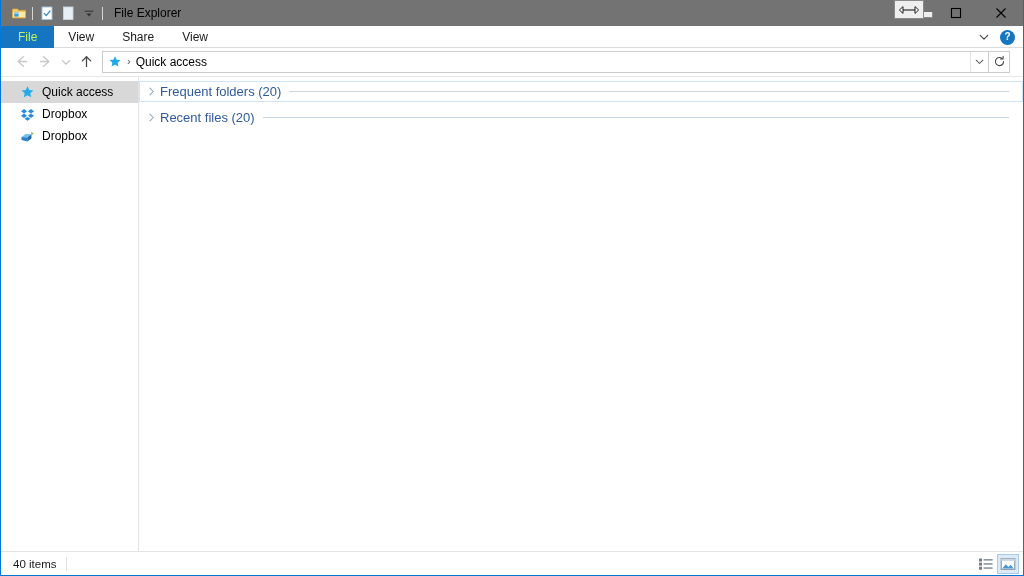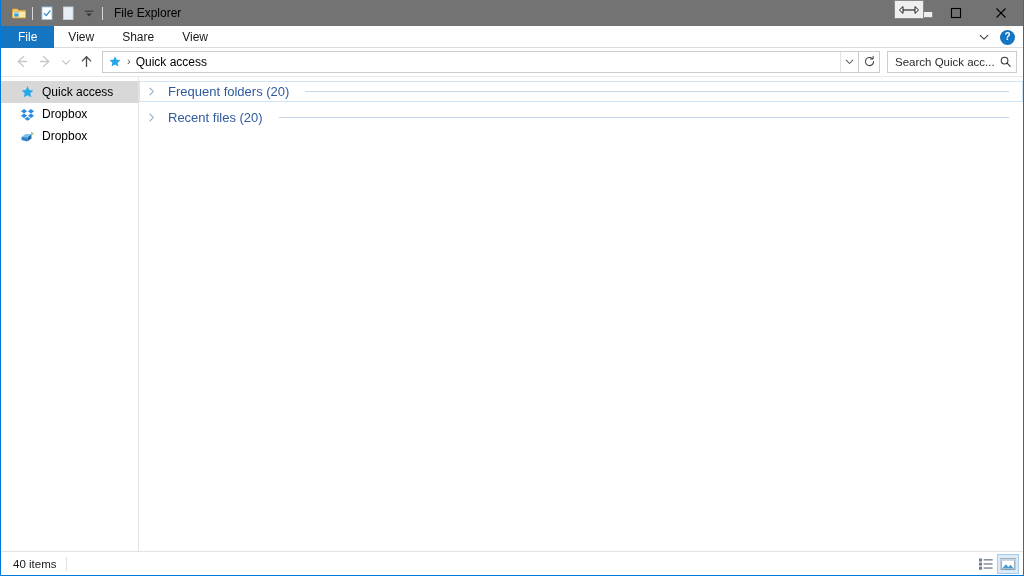--- a/index.html
+++ b/index.html
@@ -127,21 +127,21 @@
     justify-content: center;
     font-size: 12px;
     color: #1a1a1a;
     padding: 0 14px;
     height: 22px;
     white-space: nowrap;
   }
 
   .tab.file {
     background: #1675c0;
-    color: #ffffff;
+    color: #bef264;
     padding: 0 17px;
   }
 
   .ribbon-right {
     position: absolute;
     right: 4px;
     top: 0;
     height: 22px;
     display: flex;
     align-items: center;
@@ -302,21 +302,21 @@
     padding-top: 4px;
     min-width: 0;
   }
 
   .group-header {
     height: 21px;
     display: flex;
     align-items: center;
     padding-left: 4px;
     padding-right: 14px;
-    gap: 8px;
+    gap: 0;
     margin-bottom: 5px;
   }
 
   .group-header.focused {
     outline: 1px solid #cfe4f7;
     outline-offset: -1px;
   }
 
   .group-chev {
     width: 17px;
@@ -510,29 +510,20 @@
       </span>
     </div>
 
     <div class="refresh-btn">
       <svg width="13" height="13" viewBox="0 0 14 14">
         <path d="M11.4 7a4.4 4.4 0 1 1-1.35-3.15" fill="none" stroke="#444" stroke-width="1.15" stroke-linecap="round"></path>
         <path d="M10.9 1.4v2.9H8.0" fill="none" stroke="#444" stroke-width="1.15" stroke-linecap="round" stroke-linejoin="round"></path>
       </svg>
     </div>
 
-    <div class="searchbox">
-      <span class="search-ph">Search Quick acc...</span>
-      <span style="display:flex;align-items:center;">
-        <svg width="13" height="13" viewBox="0 0 14 14">
-          <circle cx="6" cy="6" r="3.6" fill="none" stroke="#333" stroke-width="1.15"></circle>
-          <path d="M8.8 8.8l3.2 3.4" stroke="#333" stroke-width="1.15" stroke-linecap="round"></path>
-        </svg>
-      </span>
-    </div>
   </div>
 
   <div class="body">
 
     <div class="sidebar">
 
       <div class="nav-item selected">
         <span class="nav-icon">
           <svg width="15" height="15" viewBox="0 0 16 16">
             <path d="M8 1.3l1.9 4 4.4.5-3.3 3 0.95 4.3L8 10.9 4.05 13.1 5 8.8 1.7 5.8l4.4-.5z" fill="#2aa9e8"></path>

